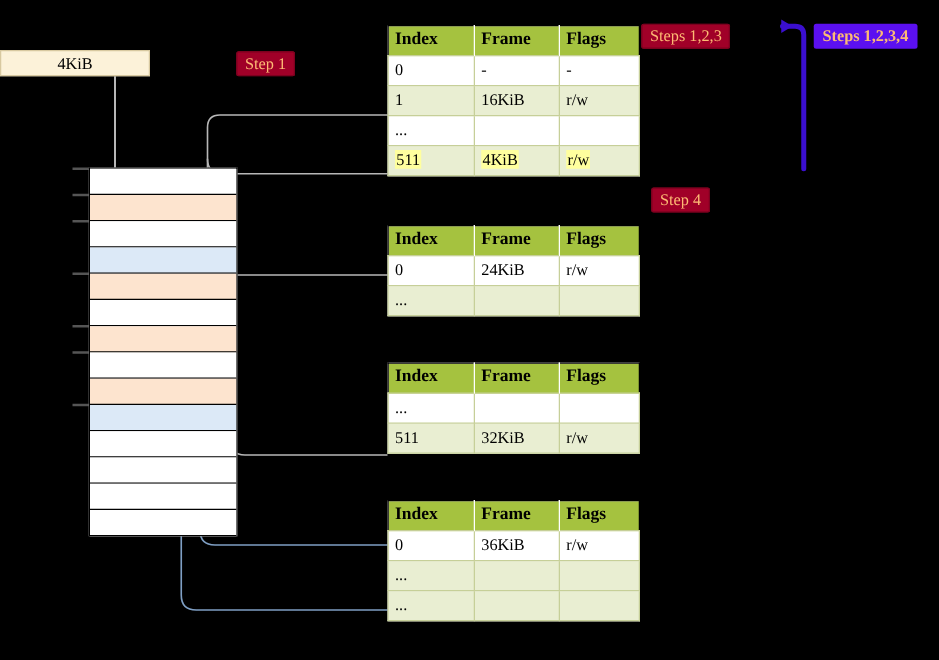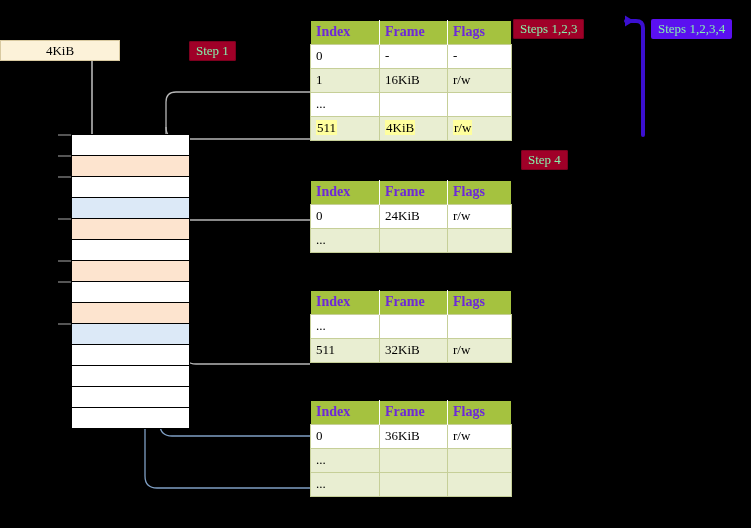--- a/index.html
+++ b/index.html
@@ -43,29 +43,29 @@
     box-sizing: border-box;
     color: #000000;
     font-size: 13px;
     line-height: 19px;
     text-align: center;
   }
 
   
   .badge {
     position: absolute;
-    color: #86efac;
+    color: #fdba74;
     font-size: 13px;
     line-height: 17px;
     padding: 1px 7px 2px 7px;
     border-radius: 2px;
     white-space: nowrap;
   }
   .badge-dark-red { background: #a00028; box-shadow: 0 0 0 1px #7d001f inset; }
-  .badge-purple   { background: #5b10f0; }
+  .badge-purple   { background: #5b10f0; font-weight: bold; }
 
   #badge-step0     { left: 189px; top: 41px; }
   #badge-steps123  { left: 513px; top: 19px; }
   #badge-steps1234 { left: 651px; top: 19px; }
   #badge-step4     { left: 521px; top: 150px; }
 
   
   .mem {
     position: absolute;
     left: 71px;
@@ -96,21 +96,21 @@
   
   .ptable {
     position: absolute;
     border-collapse: collapse;
     background: #ffffff;
     font-size: 13px;
     border: 1px solid #000000;
   }
   .ptable th {
     background: #a5c23f;
-    color: #6d28d9;
+    color: #000000;
     font-weight: bold;
     text-align: left;
     padding: 3px 5px 4px 5px;
     border-right: 1px solid #ffffff;
     font-size: 14px;
   }
   .ptable th:last-child { border-right: none; }
   .ptable td {
     padding: 3px 5px 4px 5px;
     border: 1px solid #c6cf98;

